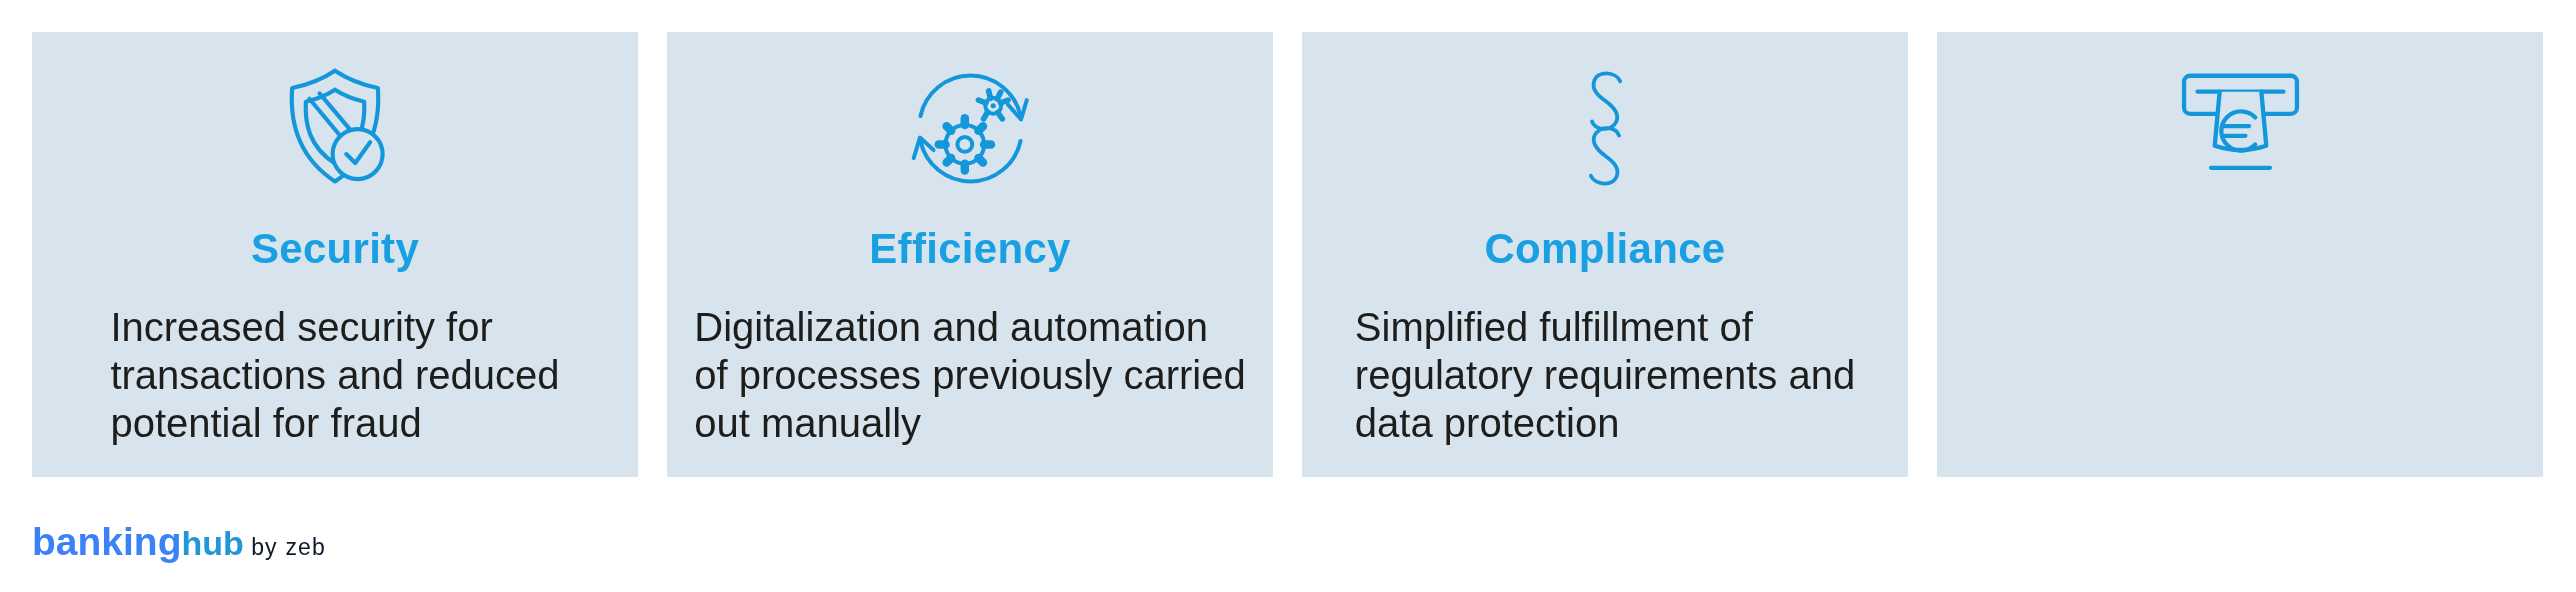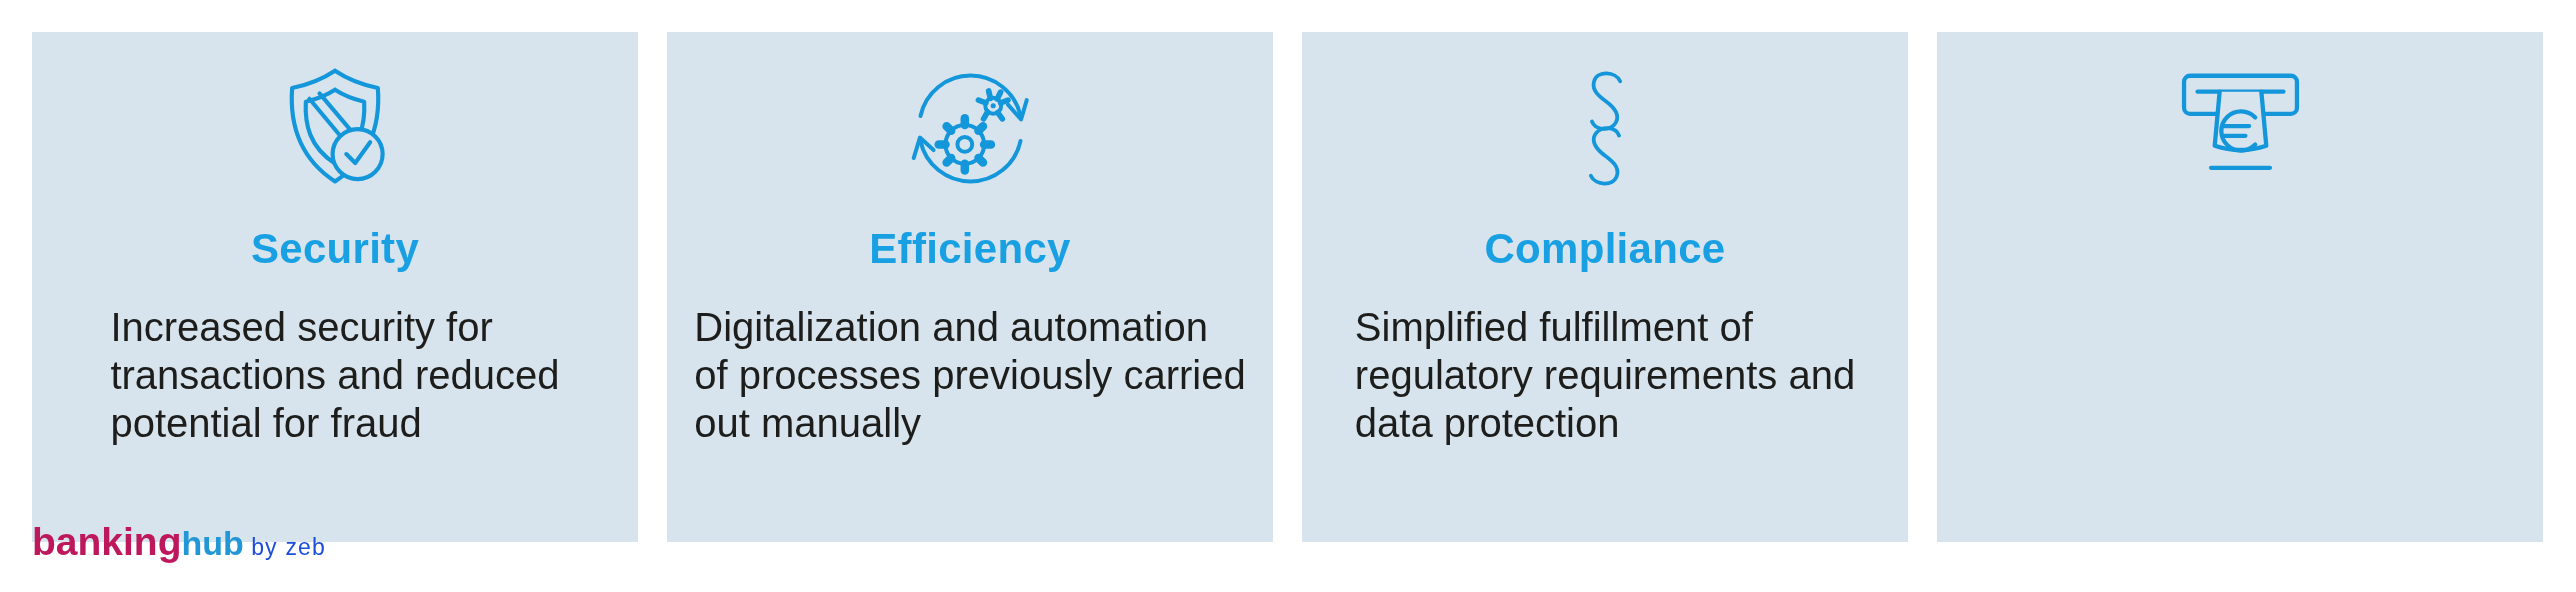--- a/index.html
+++ b/index.html
@@ -9,21 +9,21 @@
     overflow: hidden;
     font-family: "Liberation Sans", sans-serif;
   }
   .cards {
     position: absolute;
     left: 32px; top: 32px;
     display: flex;
     gap: 29px;
   }
   .card {
-    width: 606px; height: 510px;
+    width: 606px; height: 445px;
     background: #d8e4ed;
     box-sizing: border-box;
     display: flex;
     flex-direction: column;
     align-items: center;
   }
   .icon-wrap {
     margin-top: 34px;
     height: 125px;
     display: flex;
@@ -52,33 +52,33 @@
     position: absolute;
     left: 32px; top: 520px;
     display: flex;
     align-items: baseline;
     cursor: pointer;
     text-decoration: none;
   }
   .logo-banking {
     font-size: 39px;
     font-weight: 700;
-    color: #be185d;
+    color: #3b82f6;
     letter-spacing: 0;
   }
   .logo-hub {
     font-size: 34px;
     font-weight: 700;
     color: #2197d6;
   }
   .logo-by {
     margin-left: 7.3px;
     font-size: 23px;
     font-weight: 300;
-    color: #1d4ed8;
+    color: #0f172a;
     letter-spacing: 1.2px;
   }
   .stroke-icon {
     fill: none;
     stroke: #1496db;
     stroke-width: 7;
     stroke-linecap: round;
     stroke-linejoin: round;
   }
 </style>

